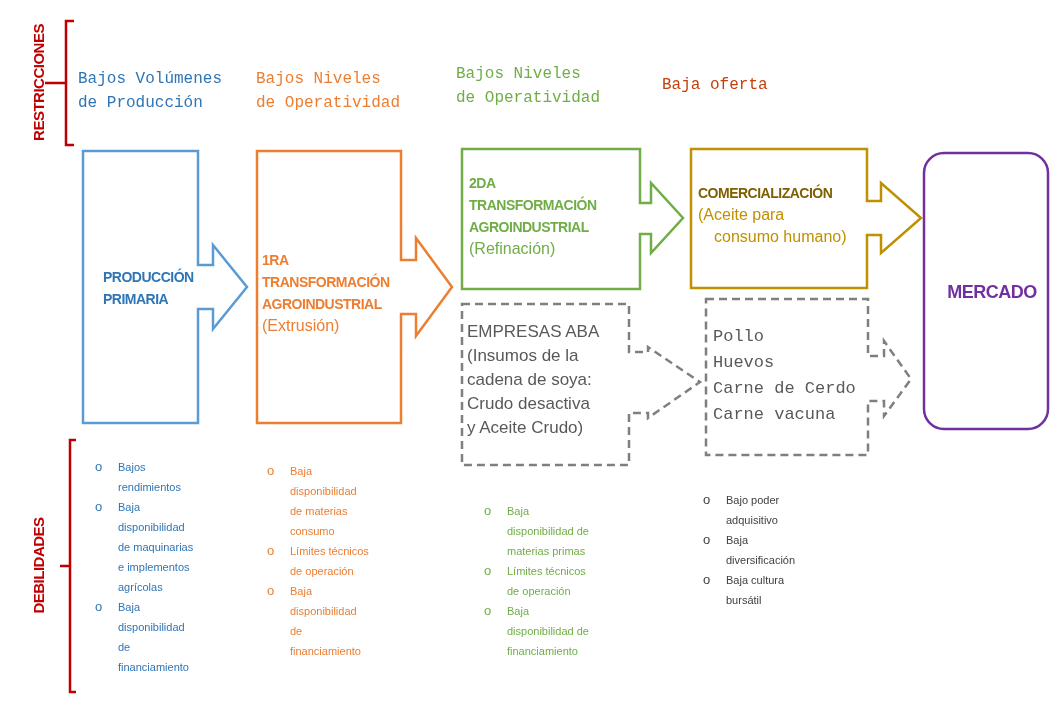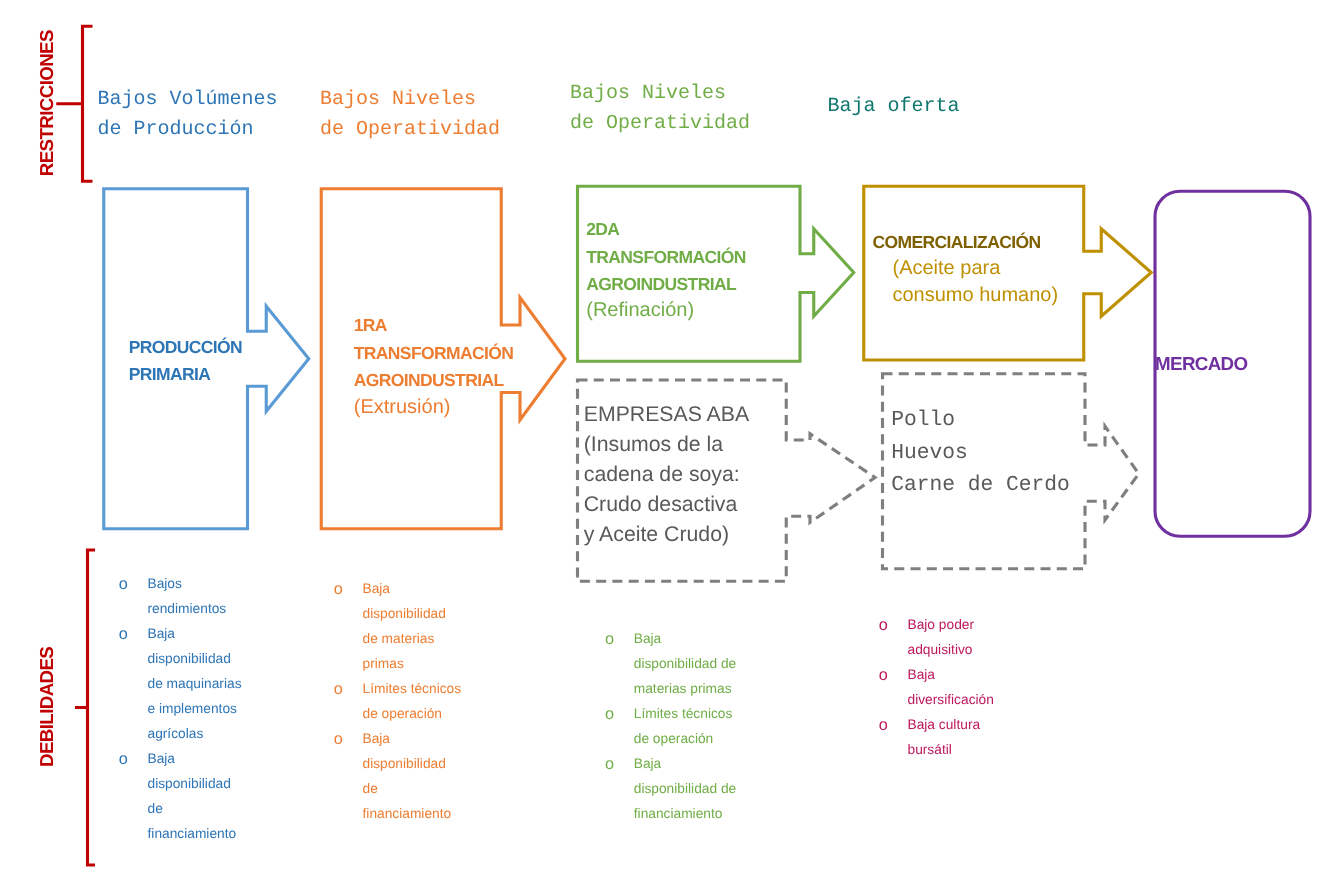--- a/index.html
+++ b/index.html
@@ -51,65 +51,66 @@
   <div>de Producción</div>
 </div>
 <div class="txt restr" style="left:256px; top:67px; color:#ed7d31;">
   <div>Bajos Niveles</div>
   <div>de Operatividad</div>
 </div>
 <div class="txt restr" style="left:456px; top:62px; color:#70ad47;">
   <div>Bajos Niveles</div>
   <div>de Operatividad</div>
 </div>
-<div class="txt restr" style="left:662px; top:73px; color:#0f766e;">
+<div class="txt restr" style="left:662px; top:73px; color:#c2410c;">
   <div>Baja oferta</div>
 </div>
 
 <div class="boxtxt" style="left:103px; top:266px; color:#2e75b6;">
   <div class="b">PRODUCCIÓN</div>
   <div class="b">PRIMARIA</div>
 </div>
 
-<div class="boxtxt" style="left:283px; top:249px; color:#ed7d31;">
+<div class="boxtxt" style="left:262px; top:249px; color:#ed7d31;">
   <div class="b">1RA</div>
   <div class="b">TRANSFORMACIÓN</div>
   <div class="b">AGROINDUSTRIAL</div>
   <div class="n">(Extrusión)</div>
 </div>
 
 <div class="boxtxt" style="left:469px; top:172px; color:#70ad47;">
   <div class="b">2DA</div>
   <div class="b">TRANSFORMACIÓN</div>
   <div class="b">AGROINDUSTRIAL</div>
   <div class="n">(Refinación)</div>
 </div>
 
 <div class="boxtxt" style="left:698px; top:182px; color:#7f6000;">
   <div class="b">COMERCIALIZACIÓN</div>
-  <div class="n" style="color:#bf9000;margin-left:16px;">(Aceite para</div>
+  <div class="n" style="color:#bf9000;">(Aceite para</div>
   <div class="n" style="color:#bf9000;margin-left:16px;">consumo humano)</div>
 </div>
 
-<div class="boxtxt" style="left:924px; top:281px; width:136px; color:#7030a0; font-size:15px;">
+<div class="boxtxt" style="left:924px; top:281px; width:136px; text-align:center; color:#7030a0; font-size:18px;">
   <span class="b">MERCADO</span>
 </div>
 
 <div class="dashtxt" style="left:467px; top:320px;">
   <div class="b">EMPRESAS ABA</div>
   <div>(Insumos de la</div>
   <div>cadena de soya:</div>
   <div>Crudo desactiva</div>
   <div>y Aceite Crudo)</div>
 </div>
 
 <div class="dashtxt" style="left:713px; top:324px; line-height:26px;font-family:Liberation Mono, monospace;">
   <div>Pollo</div>
   <div>Huevos</div>
   <div>Carne de Cerdo</div>
+  <div>Carne vacuna</div>
 </div>
 
 <ul class="weak" style="left:78px; top:444px; color:#2e75b6;">
   <li>
     <div>Bajos</div>
     <div>rendimientos</div>
   </li>
   <li>
     <div>Baja</div>
     <div>disponibilidad</div>
@@ -123,21 +124,21 @@
     <div>de</div>
     <div>financiamiento</div>
   </li>
 </ul>
 
 <ul class="weak" style="left:250px; top:448px; color:#ed7d31;">
   <li>
     <div>Baja</div>
     <div>disponibilidad</div>
     <div>de materias</div>
-    <div>primas</div>
+    <div>consumo</div>
   </li>
   <li>
     <div>Límites técnicos</div>
     <div>de operación</div>
   </li>
   <li>
     <div>Baja</div>
     <div>disponibilidad</div>
     <div>de</div>
     <div>financiamiento</div>
@@ -154,21 +155,21 @@
     <div>Límites técnicos</div>
     <div>de operación</div>
   </li>
   <li>
     <div>Baja</div>
     <div>disponibilidad de</div>
     <div>financiamiento</div>
   </li>
 </ul>
 
-<ul class="weak" style="left:686px; top:477px; color:#be185d;">
+<ul class="weak" style="left:686px; top:477px; color:#404040;">
   <li>
     <div>Bajo poder</div>
     <div>adquisitivo</div>
   </li>
   <li>
     <div>Baja</div>
     <div>diversificación</div>
   </li>
   <li>
     <div>Baja cultura</div>

